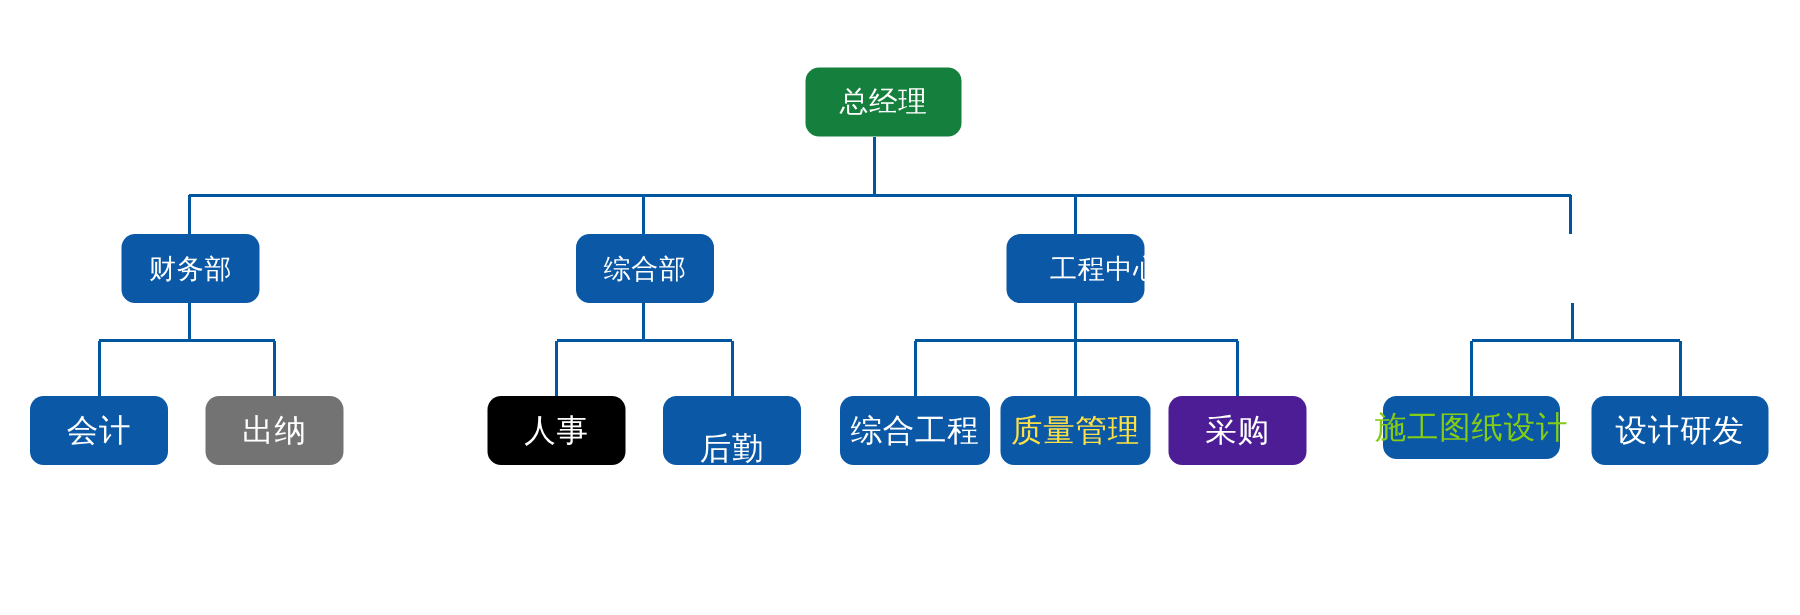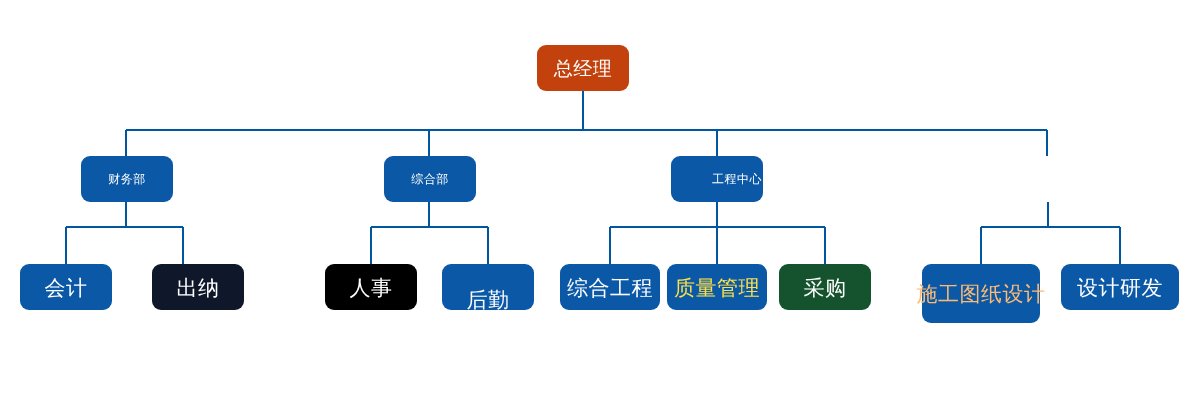--- a/index.html
+++ b/index.html
@@ -48,21 +48,21 @@
     user-select: none;
   }
   .node-label {
     display: block;
     line-height: 1;
   }
   .node.level-0 {
     font-size: 19px;
   }
   .node.level-1 {
-    font-size: 12px;
+    font-size: 18px;
     text-align: right;
   }
   .node.level-2 {
     font-size: 21px;
   }
 </style>
 </head>
 <body>
 
 <div id="chart-canvas">
@@ -87,54 +87,54 @@
       <line x1="610" y1="227" x2="610" y2="264" stroke="#00579f" stroke-width="2" shape-rendering="crispEdges"></line>
       <line x1="717" y1="227" x2="717" y2="264" stroke="#00579f" stroke-width="2" shape-rendering="crispEdges"></line>
       <line x1="825" y1="227" x2="825" y2="264" stroke="#00579f" stroke-width="2" shape-rendering="crispEdges"></line>
       <line x1="1048" y1="202" x2="1048" y2="227" stroke="#00579f" stroke-width="2" shape-rendering="crispEdges"></line>
       <line x1="981" y1="227" x2="1120" y2="227" stroke="#00579f" stroke-width="2" shape-rendering="crispEdges"></line>
       <line x1="981" y1="227" x2="981" y2="264" stroke="#00579f" stroke-width="2" shape-rendering="crispEdges"></line>
       <line x1="1120" y1="227" x2="1120" y2="264" stroke="#00579f" stroke-width="2" shape-rendering="crispEdges"></line>
     </svg>
 
   <div id="node-layer">
-      <div class="node level-0" style="left: 537px; top: 45px; width: 92px; height: 46px; background: #c2410c; color: rgb(255, 255, 255);">
+      <div class="node level-0" style="left: 537px; top: 45px; width: 104px; height: 46px; background: #15803d; color: rgb(255, 255, 255);">
         <span class="node-label">总经理</span>
       </div>
       <div class="node level-1" style="left: 81px; top: 156px; width: 92px; height: 46px; background: rgb(10, 88, 166); color: rgb(255, 255, 255);">
         <span class="node-label">财务部</span>
       </div>
       <div class="node level-1" style="left: 384px; top: 156px; width: 92px; height: 46px; background: rgb(10, 88, 166); color: rgb(255, 255, 255);">
         <span class="node-label">综合部</span>
       </div>
       <div class="node level-1" style="left: 671px; top: 156px; width: 92px; height: 46px; background: rgb(10, 88, 166); color: rgb(255, 255, 255); padding-left: 40px;">
         <span class="node-label">工程中心</span>
       </div>
       <div class="node level-2" style="left: 20px; top: 264px; width: 92px; height: 46px; background: rgb(10, 88, 166); color: rgb(255, 255, 255);">
         <span class="node-label">会计</span>
       </div>
-      <div class="node level-2" style="left: 152px; top: 264px; width: 92px; height: 46px; background: #0f172a; color: rgb(255, 255, 255);">
+      <div class="node level-2" style="left: 137px; top: 264px; width: 92px; height: 46px; background: #737373; color: rgb(255, 255, 255);">
         <span class="node-label">出纳</span>
       </div>
       <div class="node level-2" style="left: 325px; top: 264px; width: 92px; height: 46px; background: #000000; color: rgb(255, 255, 255);">
         <span class="node-label">人事</span>
       </div>
       <div class="node level-2" style="left: 442px; top: 264px; width: 92px; height: 46px; background: rgb(10, 88, 166); color: rgb(255, 255, 255); align-items: flex-end;">
         <span class="node-label">后勤</span>
       </div>
       <div class="node level-2" style="left: 560px; top: 264px; width: 100px; height: 46px; background: rgb(10, 88, 166); color: rgb(255, 255, 255);">
         <span class="node-label">综合工程</span>
       </div>
       <div class="node level-2" style="left: 667px; top: 264px; width: 100px; height: 46px; background: rgb(10, 88, 166); color: #fde047;">
         <span class="node-label">质量管理</span>
       </div>
-      <div class="node level-2" style="left: 779px; top: 264px; width: 92px; height: 46px; background: #14532d; color: rgb(255, 255, 255);">
+      <div class="node level-2" style="left: 779px; top: 264px; width: 92px; height: 46px; background: #4c1d95; color: rgb(255, 255, 255);">
         <span class="node-label">采购</span>
       </div>
-      <div class="node level-2" style="left: 922px; top: 264px; width: 118px; height: 59px; background: rgb(10, 88, 166); color: #fdba74;">
+      <div class="node level-2" style="left: 922px; top: 264px; width: 118px; height: 42px; background: rgb(10, 88, 166); color: #84cc16;">
         <span class="node-label">施工图纸设计</span>
       </div>
       <div class="node level-2" style="left: 1061px; top: 264px; width: 118px; height: 46px; background: rgb(10, 88, 166); color: rgb(255, 255, 255);">
         <span class="node-label">设计研发</span>
       </div>
     </div>
 
 </div>
 
 </body></html>

